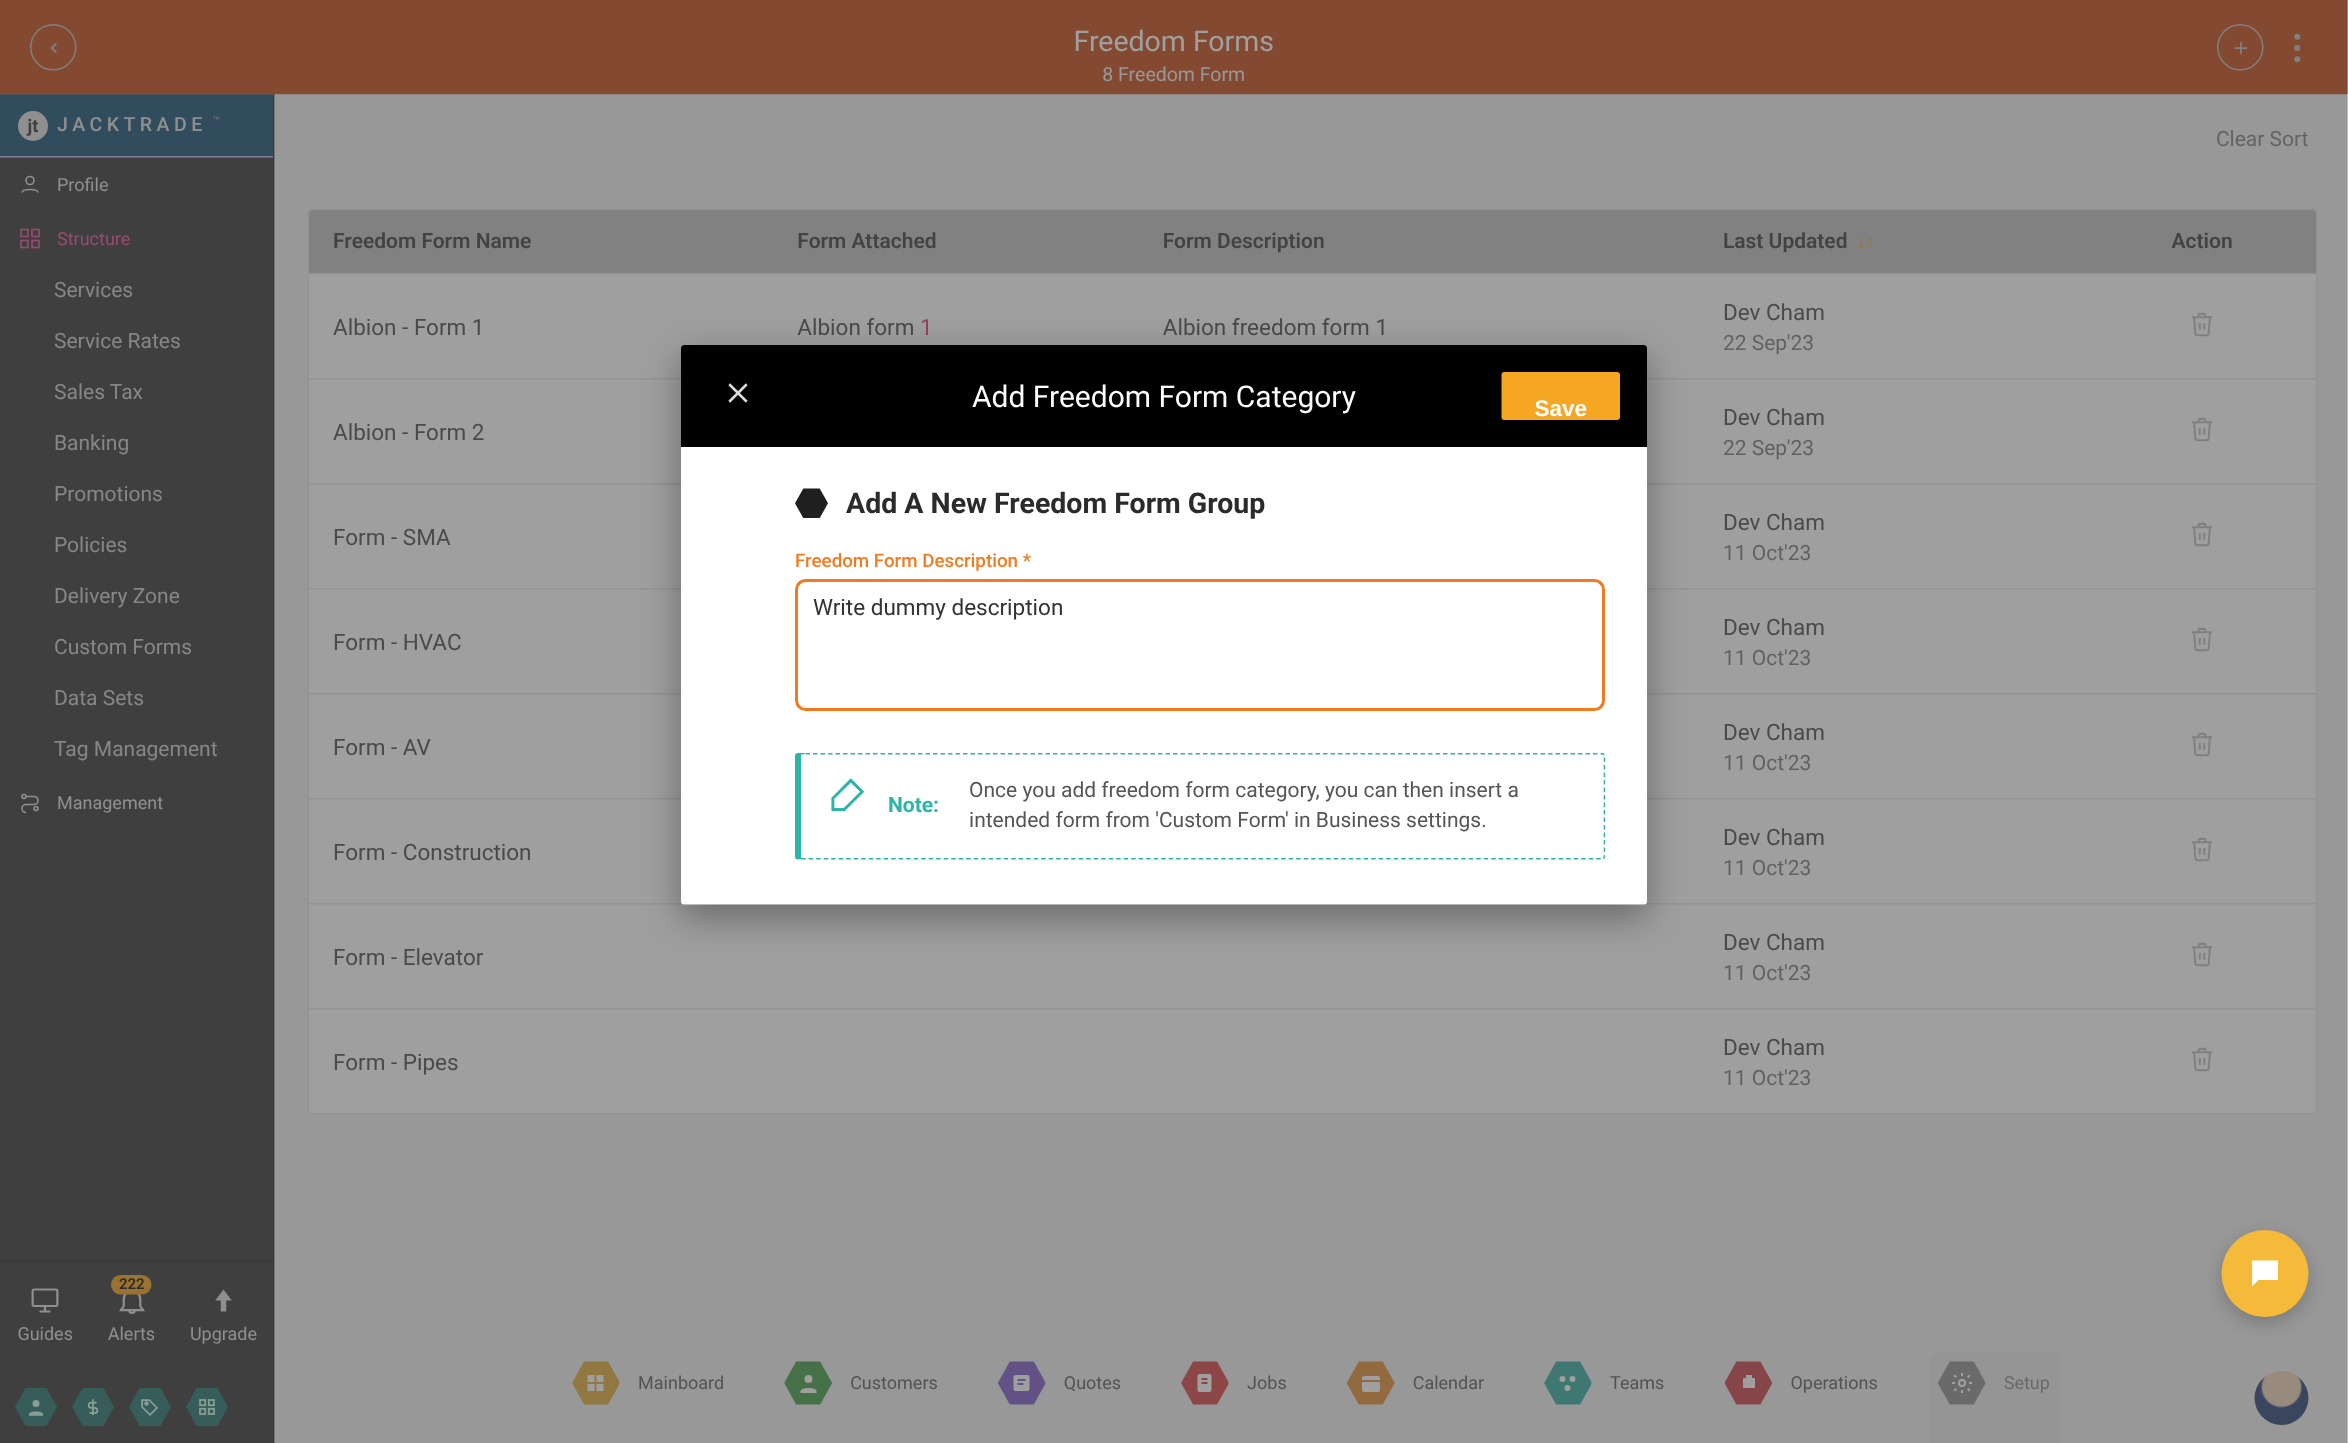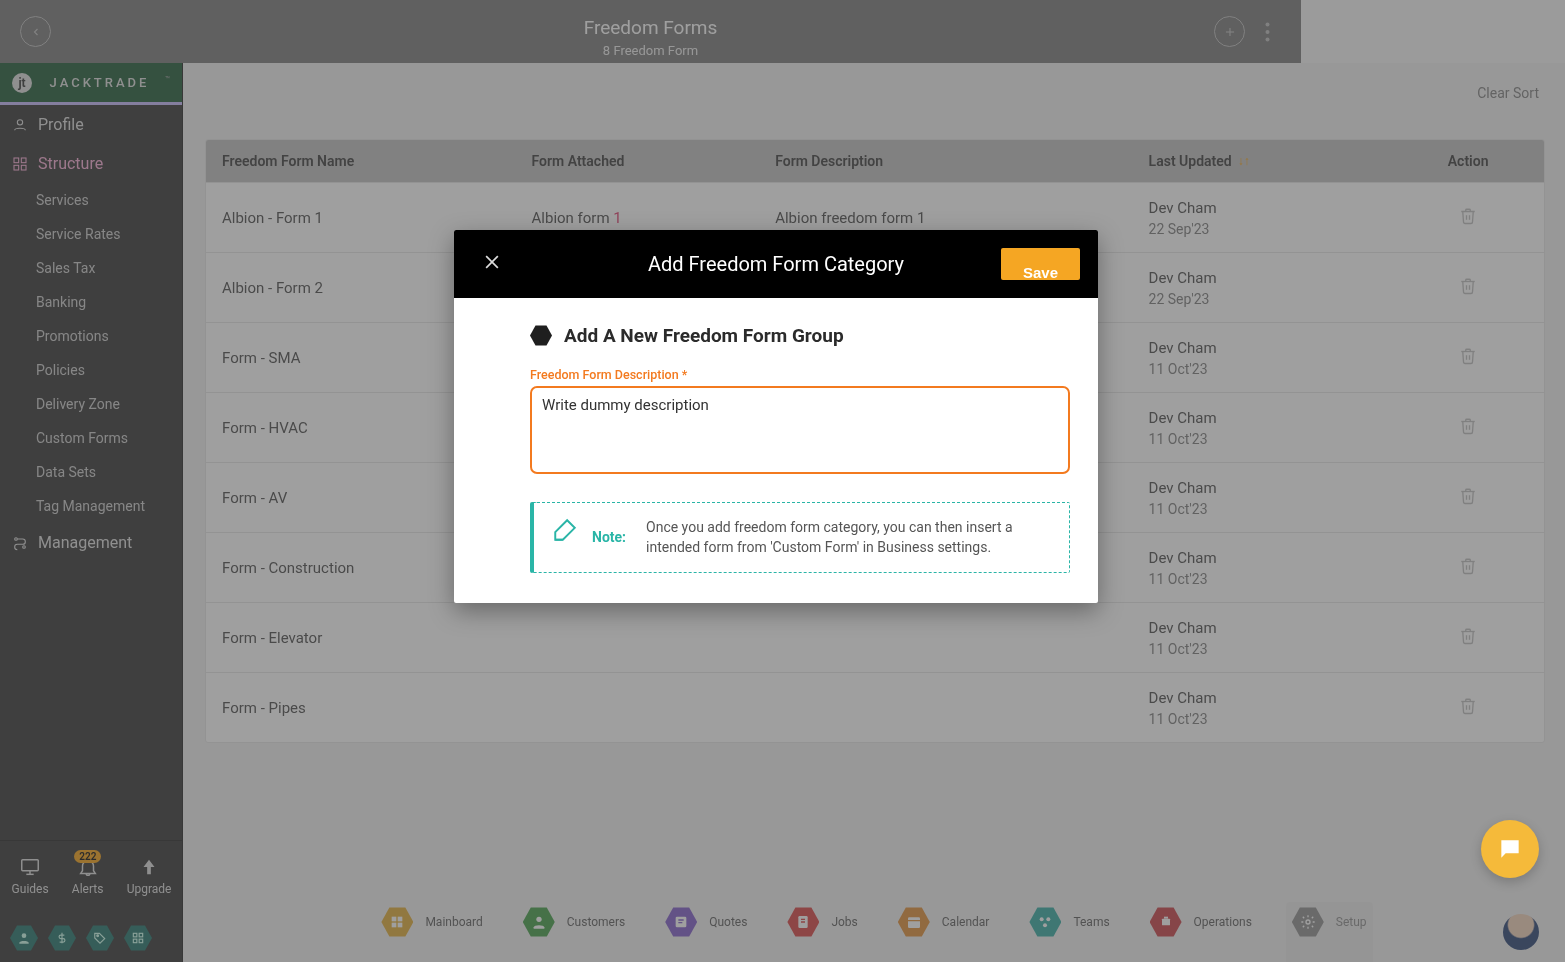--- a/index.html
+++ b/index.html
@@ -1,32 +1,32 @@
 <!DOCTYPE html>
 <html><head>
 <meta charset="utf-8">
 <style>
   * { box-sizing: border-box; margin: 0; padding: 0; }
   html, body { width: 1565px; height: 962px; font-family: -apple-system, "Segoe UI", Roboto, Arial, sans-serif; background: #f5f5f5; overflow: hidden; color: #2b2b2b; }
   
-  .topbar { position: absolute; left: 0; top: 0; width: 1301px; height: 63px; background: #737373; color: #fff; display: flex; align-items: center; }
+  .topbar { position: absolute; left: 0; top: 0; width: 1565px; height: 63px; background: #c2410c; color: #fff; display: flex; align-items: center; }
   .back-circle { position: absolute; left: 20px; top: 16px; width: 31px; height: 31px; border: 1.5px solid #bbb; border-radius: 50%; display: flex; align-items: center; justify-content: center; cursor: pointer; }
   .topbar-title { text-align: center; width: 100%; }
   .topbar-title .t1 { font-size: 19px; font-weight: 400; color: #fff; margin-top: 10px;}
   .topbar-title .t2 { font-size: 13px; color: #eee; margin-top: 4px;}
   .top-plus { position: absolute; right: 56px; top: 16px; width: 31px; height: 31px; border: 1.5px solid #bbb; border-radius: 50%; display: flex; align-items: center; justify-content: center; cursor: pointer;}
   .top-more { position: absolute; right: 24px; top: 16px; width: 20px; height: 31px; display: flex; align-items: center; justify-content: center; cursor: pointer; color: #bbb;}
   
   .sidebar { position: absolute; left: 0; top: 63px; width: 183px; height: 899px; background: #2b2b2b; color: #dcdcdc; border-right: 1px solid #1b1b1b; }
-  .brand { height: 42px; display: flex; align-items: center; padding: 0 12px; background: #14532d; gap: 6px; border-bottom: 3px solid #c4b5fd; justify-content: space-between;}
+  .brand { height: 42px; display: flex; align-items: center; padding: 0 12px; background: #0c4a6e; gap: 6px; border-bottom: 1px solid #c4b5fd;}
   .brand-logo { width: 20px; height: 20px; border-radius: 50%; background: #dcdcdc; color:#2b2b2b; font-weight:bold; font-size:12px; display:flex;align-items:center;justify-content:center;}
   .brand-text { letter-spacing: 3px; font-size: 13px; color: #dcdcdc; font-weight: 500;}
   .brand-tm { font-size: 8px; color:#999; margin-left:-2px; margin-top:-6px;}
-  .side-item { display: flex; align-items: center; gap: 10px; padding: 10px 12px; font-size: 16px; color: #dcdcdc; cursor: pointer;}
-  .side-item.accent { color: #f9a8d4; }
+  .side-item { display: flex; align-items: center; gap: 10px; padding: 10px 12px; font-size: 12px; color: #dcdcdc; cursor: pointer;}
+  .side-item.accent { color: #ec4899; }
   .side-sub { padding: 9px 12px 9px 36px; font-size: 14px; color: #c8c8c8; cursor: pointer;}
   .side-icon { width: 16px; height: 16px; display:inline-flex; align-items:center; justify-content:center; color:inherit;}
 
   .sidebar-bottom { position: absolute; bottom: 52px; left: 0; width: 183px; height: 70px; display:flex; justify-content: space-around; align-items: center; border-top:1px solid #1b1b1b;}
   .sb-btn { display:flex; flex-direction:column; align-items:center; gap:4px; font-size:12px; color:#dcdcdc; cursor:pointer; position:relative;}
   .sb-icon { width:22px; height:22px; display:flex; align-items:center; justify-content:center;}
   .badge { position:absolute; top:-6px; right:2px; background:#f59e0b; color:#000; font-size:10px; border-radius:8px; padding:1px 5px; font-weight:600;}
 
   .sidebar-hex-row { position:absolute; bottom:10px; left:10px; display:flex; gap:10px;}
   .hex { width:28px; height:28px; background:#176e64; clip-path: polygon(25% 5%, 75% 5%, 100% 50%, 75% 95%, 25% 95%, 0% 50%); display:flex; align-items:center; justify-content:center; color:#cfe; cursor:pointer;}

